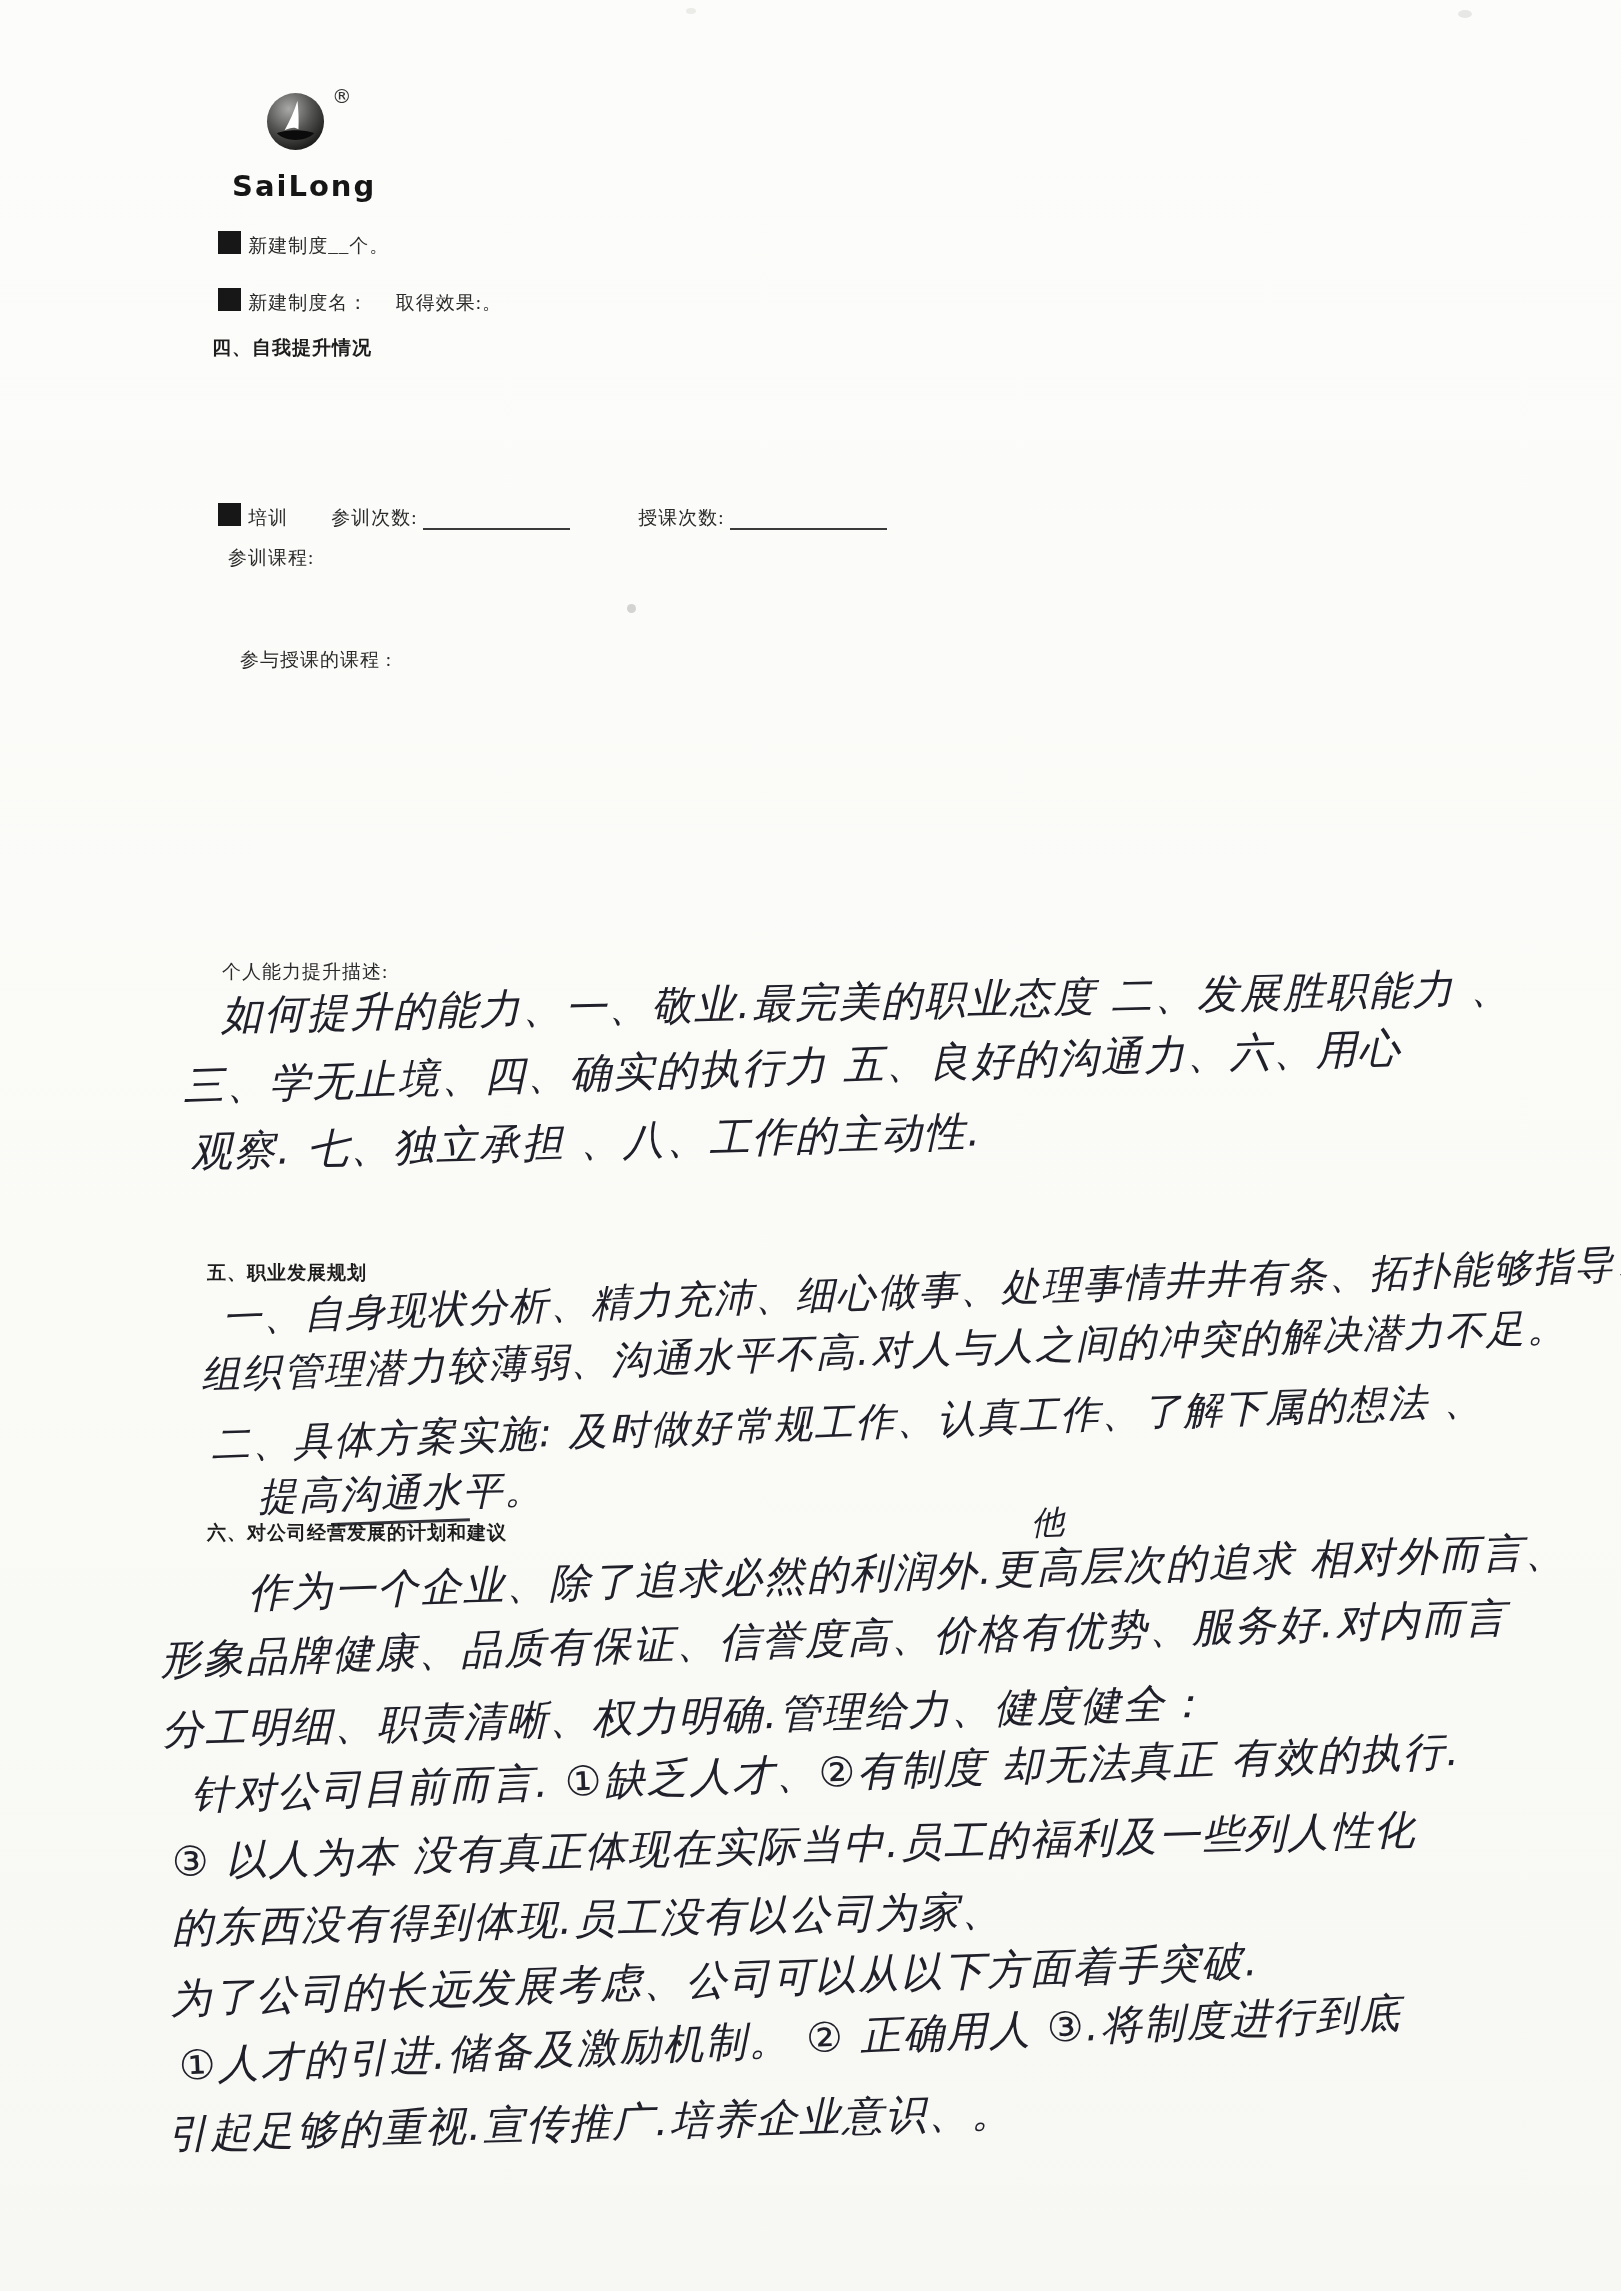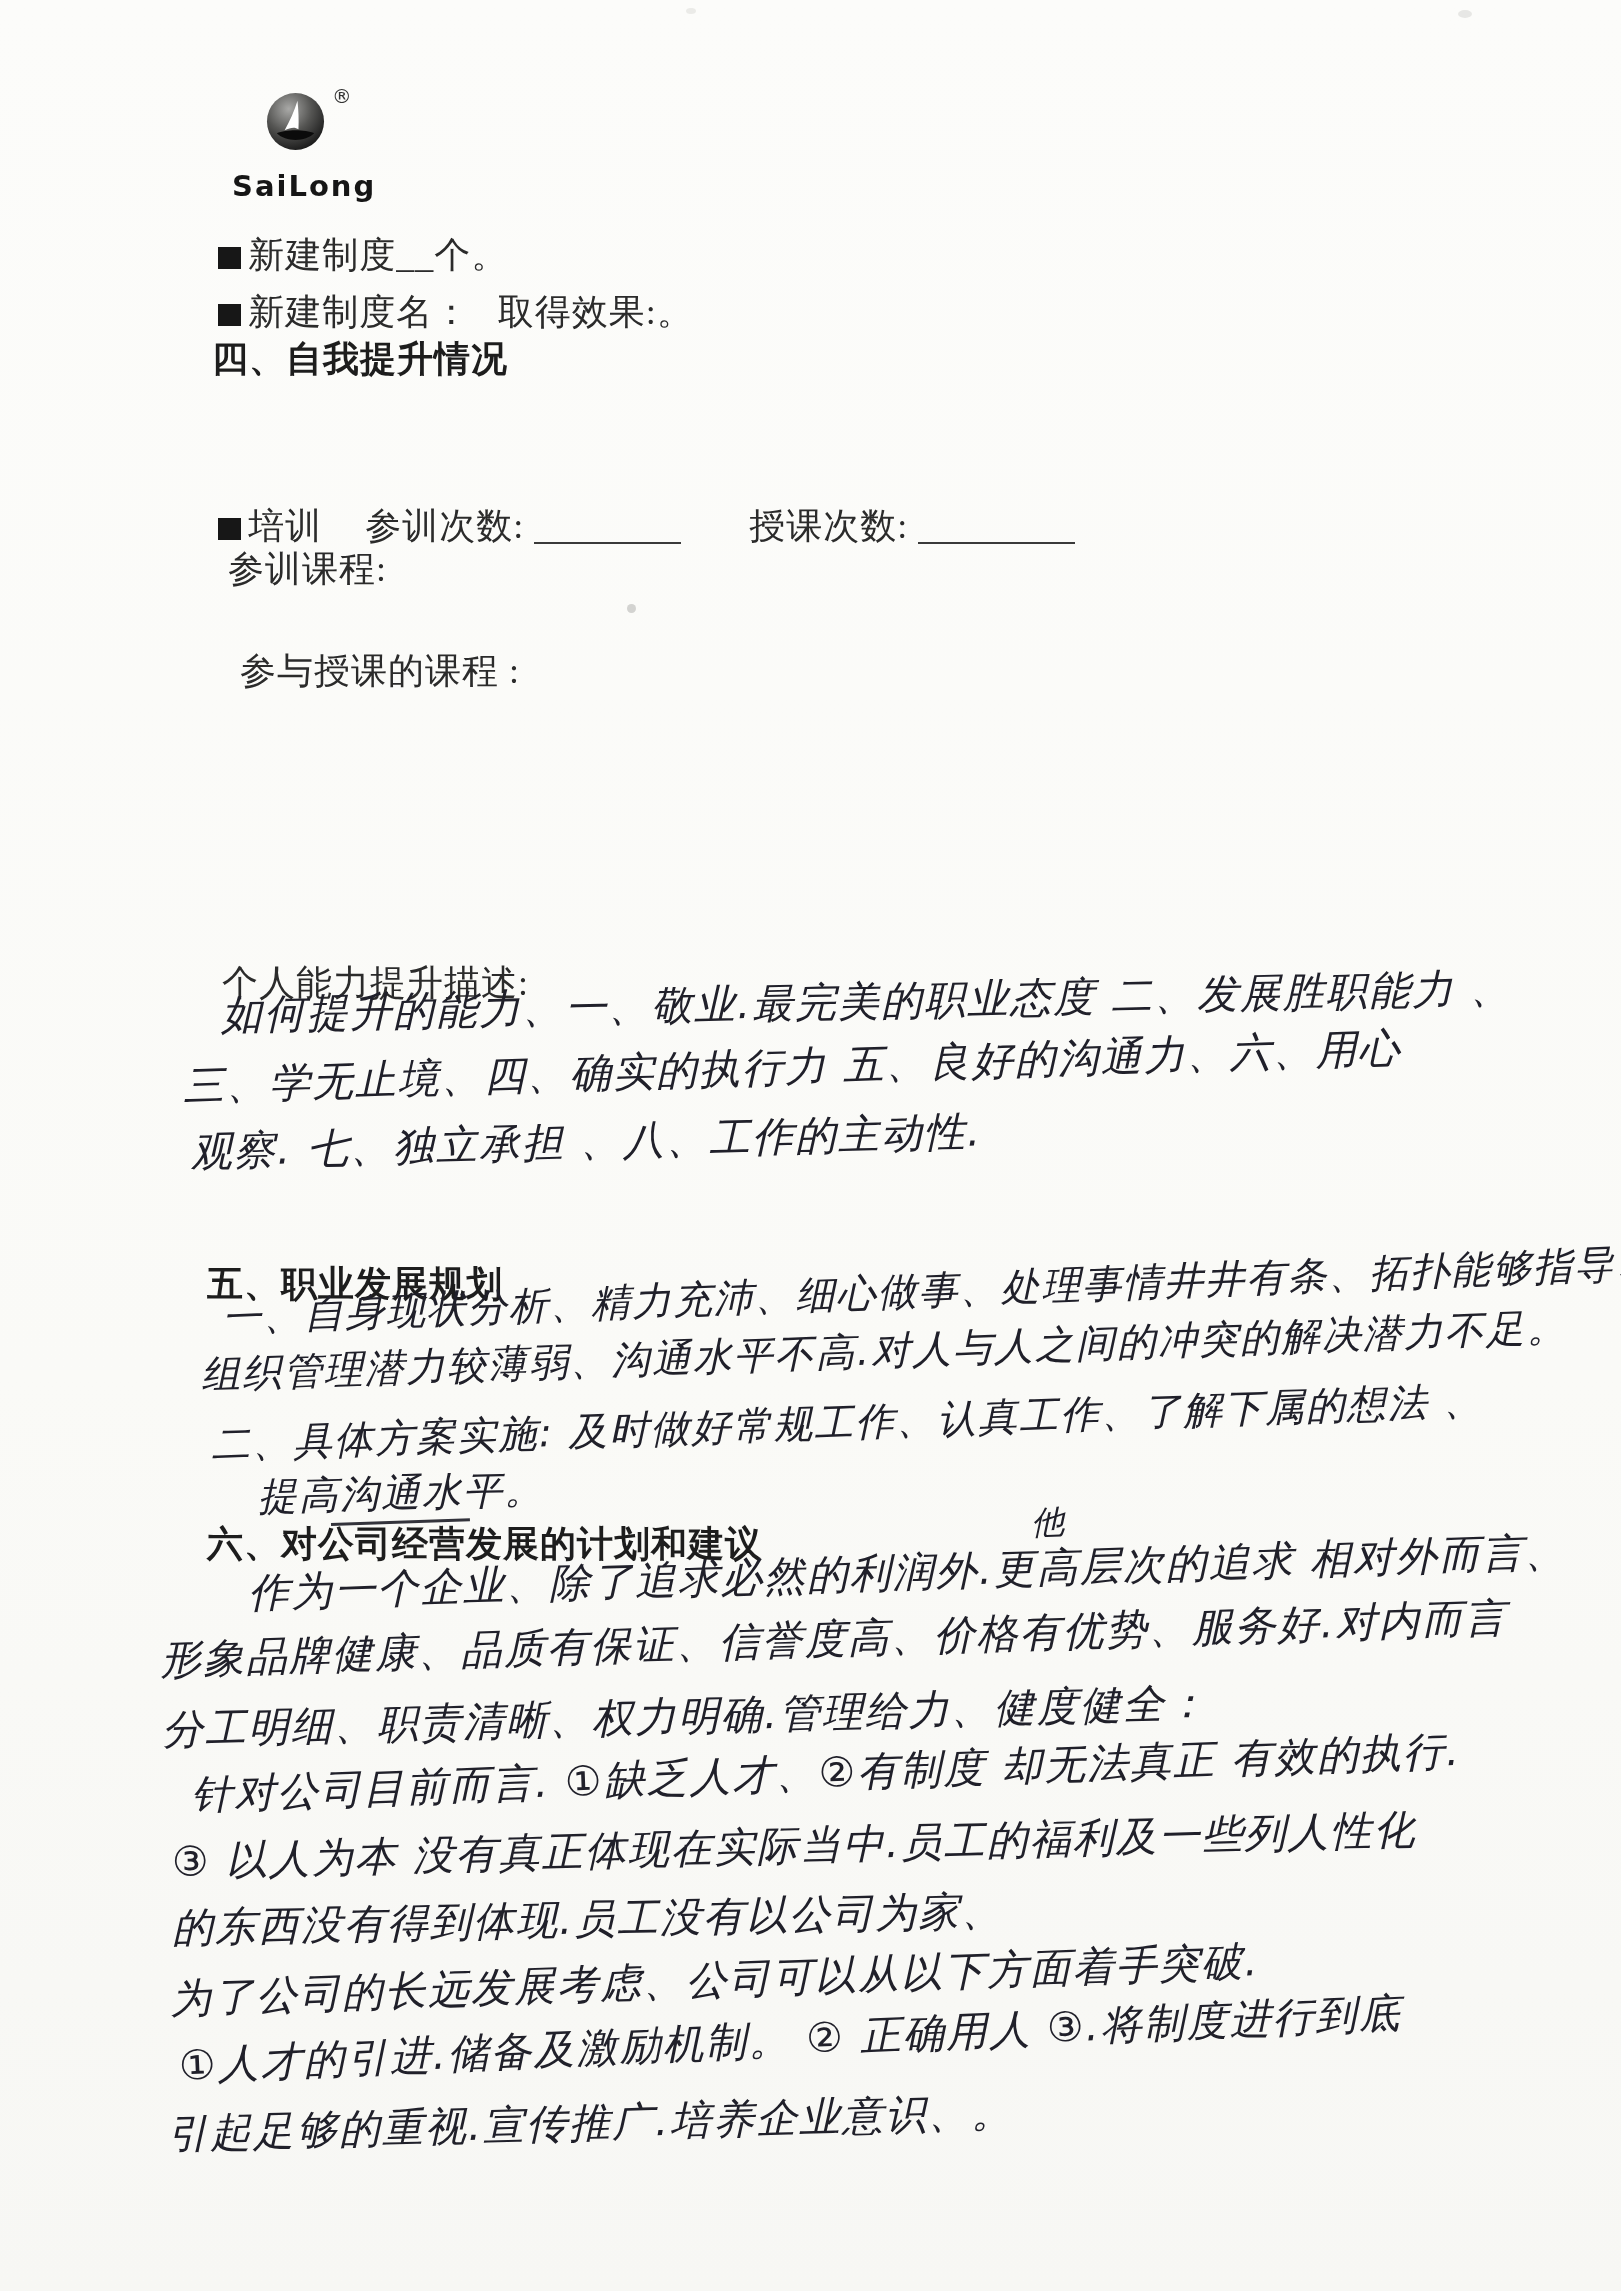--- a/index.html
+++ b/index.html
@@ -2,21 +2,21 @@
 <html><head>
 <meta charset="utf-8">
 <style>
   html,body{margin:0;padding:0;background:#d9d9d6;}
   .page{
     position:relative;width:1621px;height:2292px;margin:0 auto;
     background:linear-gradient(180deg,#fcfcfa 0%,#fafaf7 60%,#f7f7f4 100%);
     font-family:"Liberation Serif", serif;color:#262626;overflow:hidden;
   }
   .abs{position:absolute;white-space:nowrap;}
-  .printed{font-size:36px;letter-spacing:1px;color:#2b2b2b;}
+  .printed{font-size:19px;letter-spacing:1px;color:#2b2b2b;}
   .bold{font-weight:bold;color:#1d1d1d;}
   .sq{display:inline-block;width:22.5px;height:22.5px;background:#171717;margin-right:7.8px;vertical-align:-2px;}
   .blank{display:inline-block;border-bottom:2px solid #3a3a3a;height:25.5px;vertical-align:-5.9px;}
   .hw{
     font-family:"DejaVu Sans", sans-serif;font-style:italic;
     font-size:41px;line-height:1.15;color:#20202a;letter-spacing:2px;
     transform-origin:left center;
   }
   .hw-small{font-size:33px;}
   .brand{

